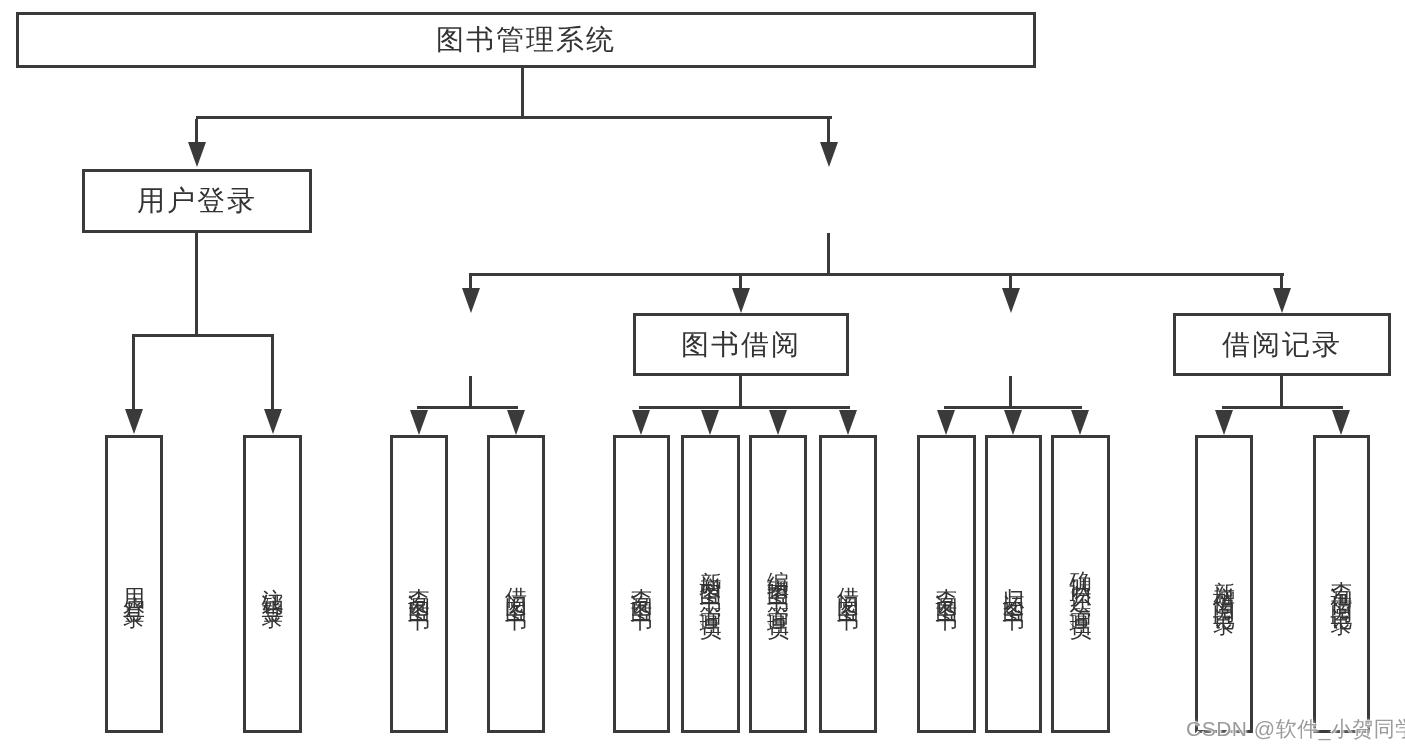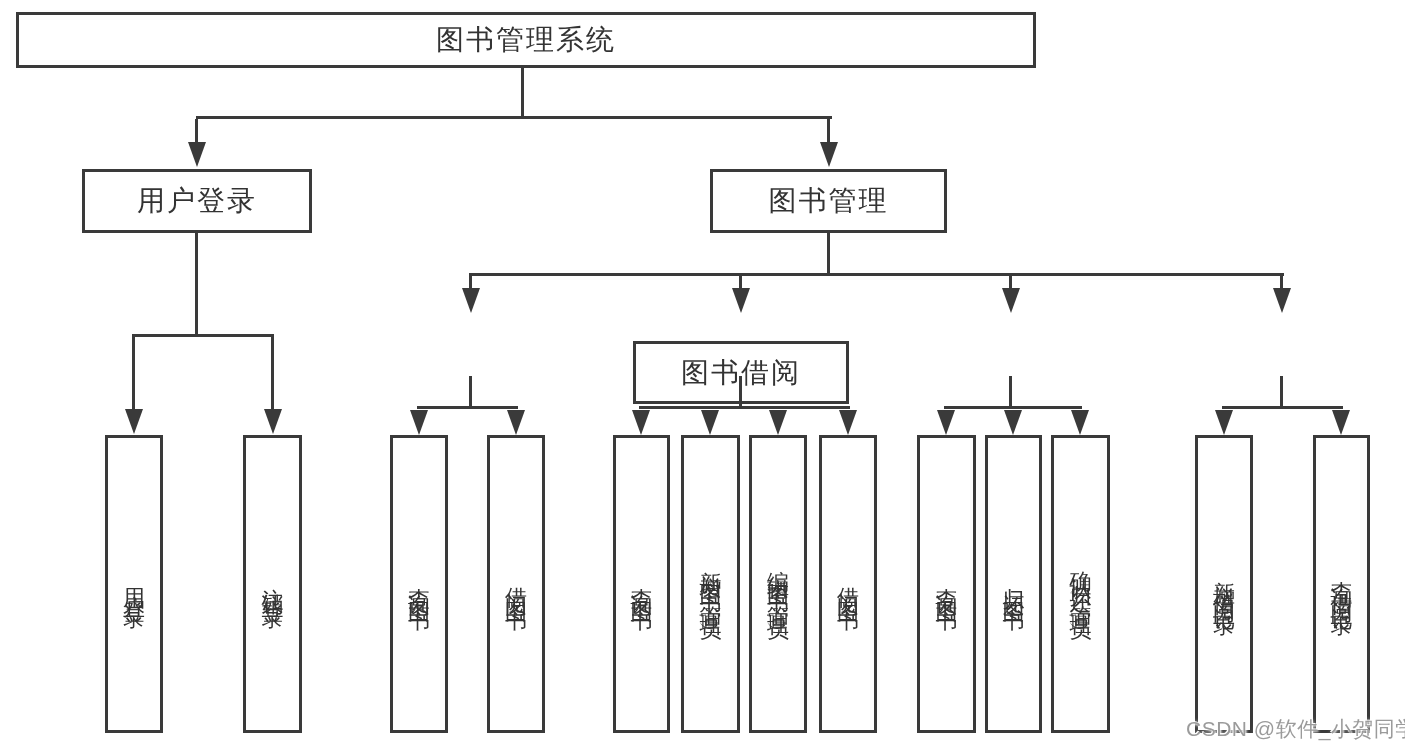--- a/index.html
+++ b/index.html
@@ -44,44 +44,44 @@
   <div class="vline" style="left:521px;top:68px;width:3px;height:49px;"></div>
   <div class="hline" style="left:196px;top:116px;width:636px;height:3px;"></div>
   <div class="vline" style="left:195px;top:119px;width:3px;height:24px;"></div>
   <div class="arrow" style="left:188px;top:142px;"></div>
   <div class="vline" style="left:827px;top:119px;width:3px;height:24px;"></div>
   <div class="arrow" style="left:820px;top:142px;"></div>
 
   <div class="node" style="left:82px;top:169px;width:230px;height:64px;">
     <span>用户登录</span>
   </div>
-  <div class="node" style="left:710px;top:169px;width:237px;height:64px;">
-    <span>图书管理</span>
-  </div>
 
   <div class="vline" style="left:195px;top:233px;width:3px;height:103px;"></div>
   <div class="hline" style="left:132px;top:334px;width:142px;height:3px;"></div>
   <div class="vline" style="left:132px;top:337px;width:3px;height:73px;"></div>
   <div class="arrow" style="left:125px;top:409px;"></div>
   <div class="vline" style="left:271px;top:337px;width:3px;height:73px;"></div>
   <div class="arrow" style="left:264px;top:409px;"></div>
 
   <div class="vline" style="left:827px;top:233px;width:3px;height:42px;"></div>
   <div class="hline" style="left:469px;top:273px;width:815px;height:3px;"></div>
   <div class="vline" style="left:469px;top:276px;width:3px;height:13px;"></div>
   <div class="arrow" style="left:462px;top:288px;"></div>
   <div class="vline" style="left:739px;top:276px;width:3px;height:13px;"></div>
   <div class="arrow" style="left:732px;top:288px;"></div>
   <div class="vline" style="left:1009px;top:276px;width:3px;height:13px;"></div>
   <div class="arrow" style="left:1002px;top:288px;"></div>
   <div class="vline" style="left:1280px;top:276px;width:3px;height:13px;"></div>
   <div class="arrow" style="left:1273px;top:288px;"></div>
 
-  <div class="node" style="left:633px;top:313px;width:216px;height:63px;margin-top:28px;">
+  <div class="node" style="left:633px;top:313px;width:216px;height:63px;">
     <span>图书借阅</span>
+  </div>
+  <div class="node" style="left:1173px;top:313px;width:218px;height:63px;">
+    <span>借阅记录</span>
   </div>
 
   <div class="vline" style="left:469px;top:376px;width:3px;height:32px;"></div>
   <div class="hline" style="left:417px;top:406px;width:101px;height:3px;"></div>
   <div class="arrow" style="left:410px;top:410px;"></div>
   <div class="arrow" style="left:507px;top:410px;"></div>
 
   <div class="vline" style="left:739px;top:376px;width:3px;height:32px;"></div>
   <div class="hline" style="left:639px;top:406px;width:211px;height:3px;"></div>
   <div class="arrow" style="left:632px;top:410px;"></div>

